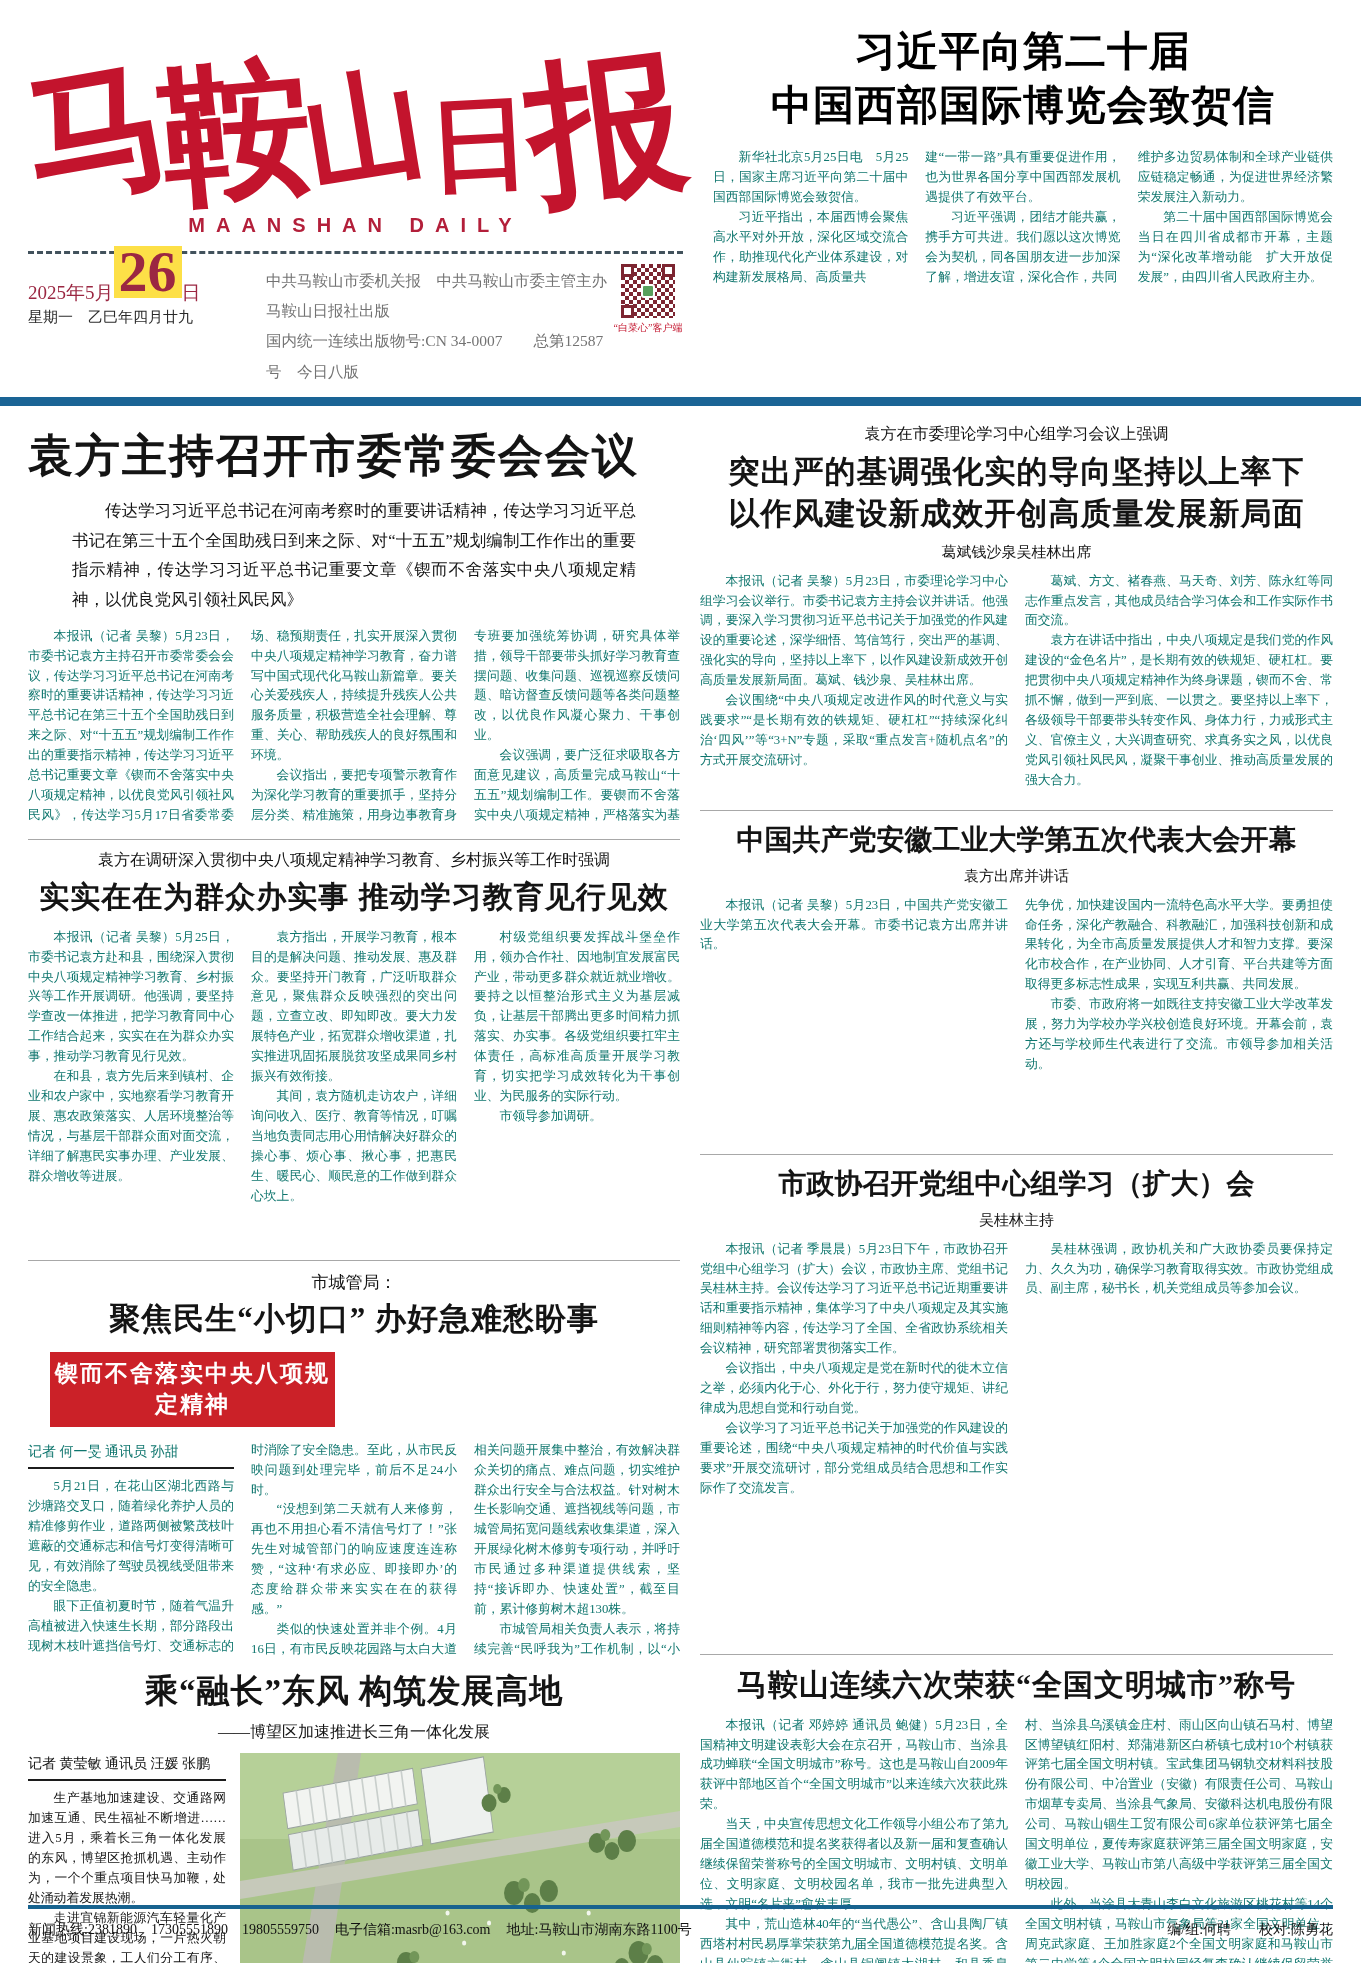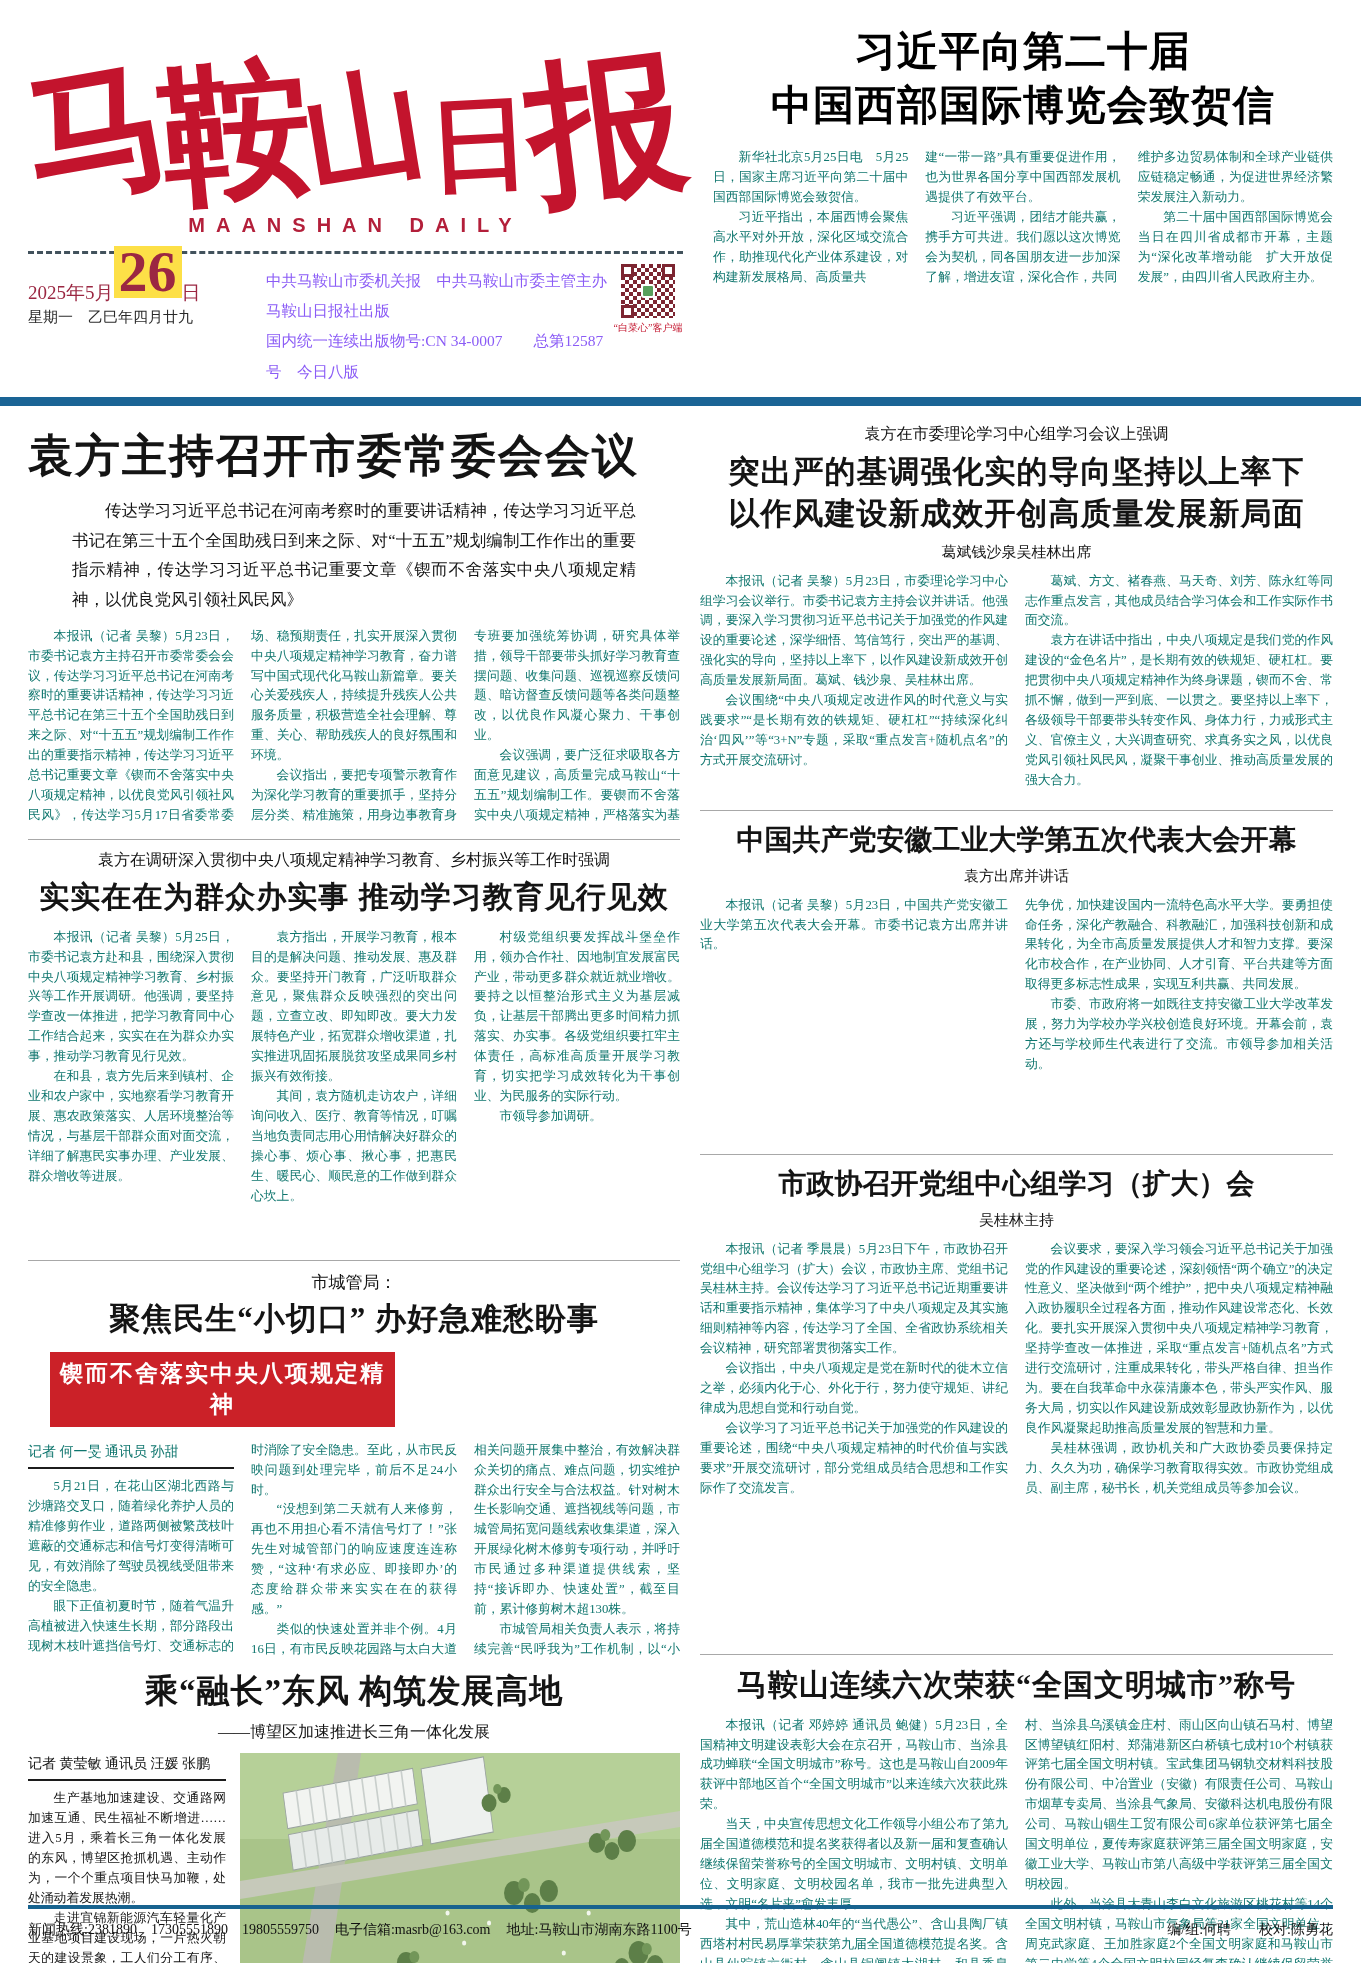--- a/index.html
+++ b/index.html
@@ -16,21 +16,21 @@
   .cc1 { font-size:150px; transform:rotate(-5deg); margin-left:-8px; }
   .cc2 { font-size:120px; transform:rotate(-9deg) translateY(-18px); margin-left:-4px; }
   .cc3 { font-size:102px; transform:rotate(-3deg) translateY(-12px); margin-left:2px; }
   .cc4 { font-size:156px; transform:rotate(-7deg); margin-left:-2px; }
   .daily-en { font-family:"Liberation Sans", sans-serif; text-align:center; color:#b31f3a; font-size:20px; letter-spacing:11px; margin-top:6px; font-weight:bold; }
   .datebar { margin-top:14px; border-top:3px dashed #42525c; display:flex; padding-top:8px; }
   .d-date { width:238px; color:#9b2742; }
   .d-row { font-size:19px; white-space:nowrap; }
   .day { display:inline-block; position:relative; top:-16px; margin-bottom:-18px; background:#fde047; padding:0 5px; font-size:58px; font-weight:bold; line-height:0.9; vertical-align:-8px; }
   .d-lunar { font-size:15px; color:#2a2a2a; margin-top:2px; }
-  .d-pub { flex:1; font-size:15.5px; line-height:1.95; padding-top:4px; color:#8b5cf6; }
+  .d-pub { flex:1; font-size:15.5px; line-height:1.95; padding-top:4px; color:#737373; }
   .d-qr { width:70px; text-align:center; padding-top:2px; }
   .qr { width:54px; height:54px; margin:0 auto; position:relative;
         background: repeating-conic-gradient(#7c2531 0% 25%, #ffffff 0% 50%); background-size:8px 8px; }
   .qr i { position:absolute; width:13px; height:13px; border:3px solid #7c2531; background:#fff; }
   .qf1{ top:0; left:0; } .qf2{ top:0; right:0; } .qf3{ bottom:0; left:0; }
   .qc { position:absolute; inset:0; margin:auto; width:14px; height:14px; background:#58a05c; border:2px solid #fff; border-radius:3px; }
   .qr-cap { font-size:10px; color:#c3142d; margin-top:3px; white-space:nowrap; }
 
   .toparticle { flex:1; padding:24px 0 0 30px; }
   .toparticle h1 { font-family:"Liberation Sans", sans-serif; font-weight:900; font-size:41px; line-height:1.32; text-align:center; color:#000; letter-spacing:1px; }
@@ -54,21 +54,21 @@
   
   .h-changwei { font-family:"Liberation Sans", sans-serif; font-weight:900; font-size:45px; letter-spacing:2px; margin-top:8px; }
   .subtitle { font-size:16.5px; line-height:1.8; text-align:justify; text-indent:2em; padding:10px 44px 2px; }
   .cols-changwei { height:198px; margin-top:10px; }
 
   .h-shishi { font-family:"Liberation Sans", sans-serif; font-weight:900; font-size:30px; text-align:center; letter-spacing:1px; margin:2px 0 10px; }
   .cols-shishi { height:318px; }
 
   .kicker-cg { text-align:center; font-size:17px; margin-bottom:4px; }
   .h-serif { font-weight:900; font-size:31px; text-align:center; letter-spacing:1px; }
-  .banner { width:345px; margin:12px 0 14px 22px; background:#cb2128; color:#ffffff; font-family:"Liberation Sans", sans-serif; font-weight:900; font-size:23px; text-align:center; padding:6px 0 7px; letter-spacing:2px; }
+  .banner { width:285px; margin:12px 0 14px 22px; background:#cb2128; color:#ffffff; font-family:"Liberation Sans", sans-serif; font-weight:900; font-size:23px; text-align:center; padding:6px 0 7px; letter-spacing:2px; }
   .byline-l { font-size:14px; padding-bottom:5px; border-bottom:2px solid #1c1c1c; margin-bottom:8px; text-indent:0; }
   .cols-chengguan { height:214px; }
 
   .bw-head { font-weight:900; font-size:33px; text-align:center; letter-spacing:1px; margin-top:14px; }
   .bw-sub { text-align:center; font-size:16px; margin:8px 0 10px; }
   .bw-row { display:flex; gap:14px; }
   .bw-text { width:198px; font-size:12.8px; line-height:1.56; text-align:justify; }
   .bw-paras { height:212px; overflow:hidden; }
   .bw-text p { text-indent:2em; }
   .photo-wrap { flex:1; }
@@ -322,21 +322,20 @@
       <div>
         <div class="h-mid">市政协召开党组中心组学习（扩大）会</div>
         <div class="byline-c">吴桂林主持</div>
         <div class="cols cols-zhengxie">
           <div class="col">
               <p>本报讯（记者 季晨晨）5月23日下午，市政协召开党组中心组学习（扩大）会议，市政协主席、党组书记吴桂林主持。会议传达学习了习近平总书记近期重要讲话和重要指示精神，集体学习了中央八项规定及其实施细则精神等内容，传达学习了全国、全省政协系统相关会议精神，研究部署贯彻落实工作。</p>
               <p>会议指出，中央八项规定是党在新时代的徙木立信之举，必须内化于心、外化于行，努力使守规矩、讲纪律成为思想自觉和行动自觉。</p>
               <p>会议学习了习近平总书记关于加强党的作风建设的重要论述，围绕“中央八项规定精神的时代价值与实践要求”开展交流研讨，部分党组成员结合思想和工作实际作了交流发言。</p>
             </div>
           <div class="col">
-              <p>会议要求，要深入学习领会习近平总书记关于加强党的作风建设的重要论述，深刻领悟“两个确立”的决定性意义、坚决做到“两个维护”，把中央八项规定精神融入政协履职全过程各方面，推动作风建设常态化、长效化。要扎实开展深入贯彻中央八项规定精神学习教育，坚持学查改一体推进，采取“重点发言+随机点名”方式进行交流研讨，注重成果转化，带头严格自律、担当作为。要在自我革命中永葆清廉本色，带头严实作风、服务大局，切实以作风建设新成效彰显政协新作为，以优良作风凝聚起助推高质量发展的智慧和力量。</p>
               <p>吴桂林强调，政协机关和广大政协委员要保持定力、久久为功，确保学习教育取得实效。市政协党组成员、副主席，秘书长，机关党组成员等参加会议。</p>
             </div>
         </div>
       </div>
 
       <div class="rule"></div>
 
       <div>
         <div class="h-wenming">马鞍山连续六次荣获“全国文明城市”称号</div>
         <div class="cols cols-wenming">

